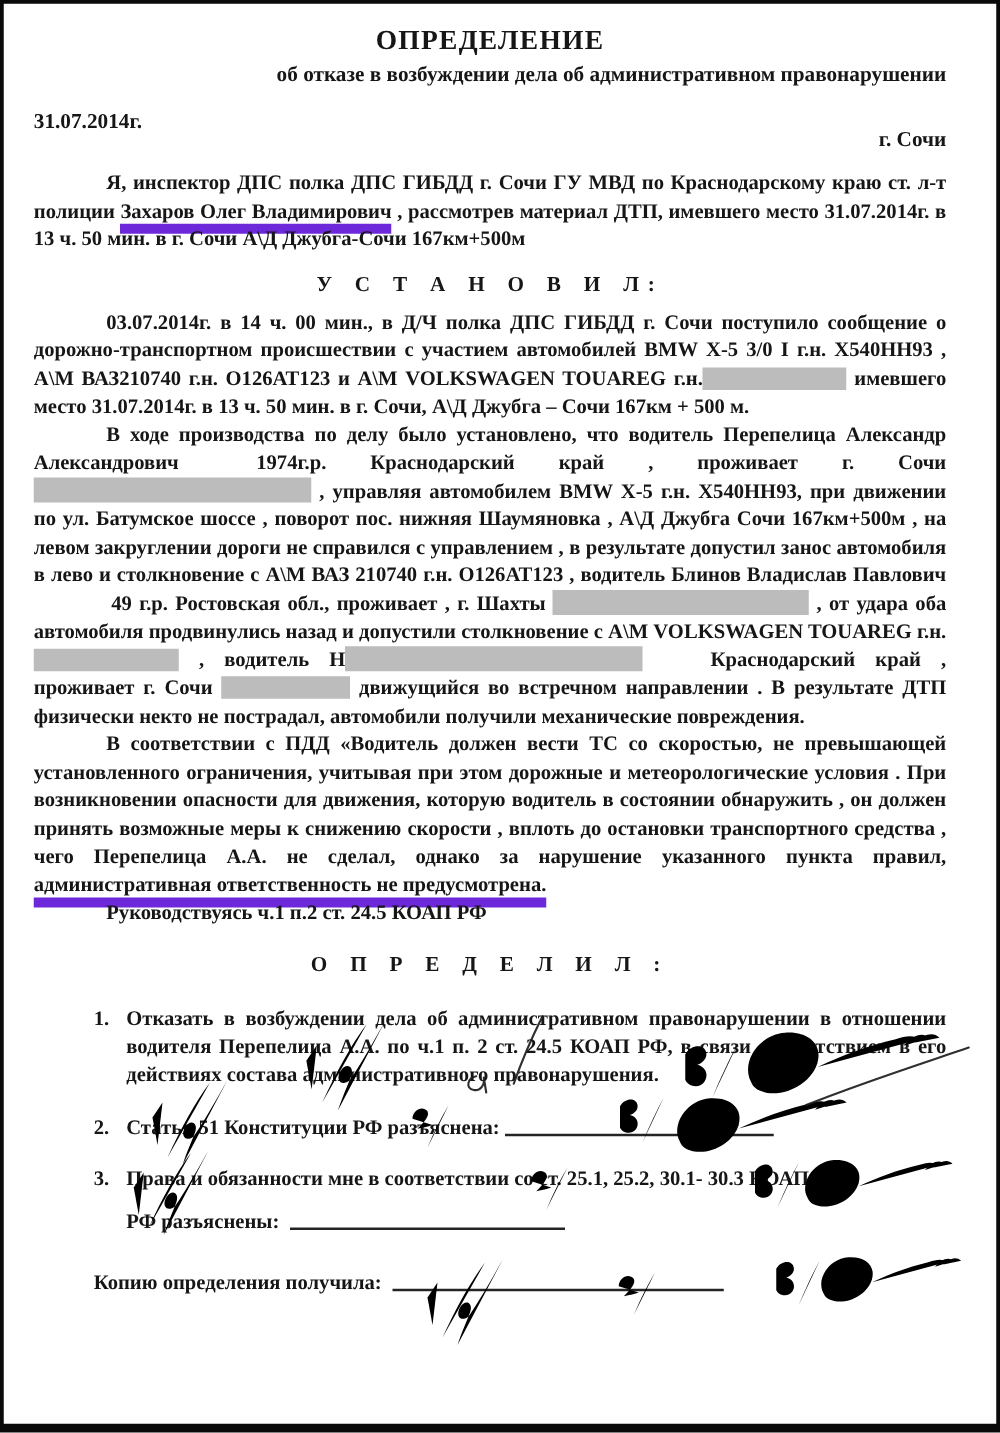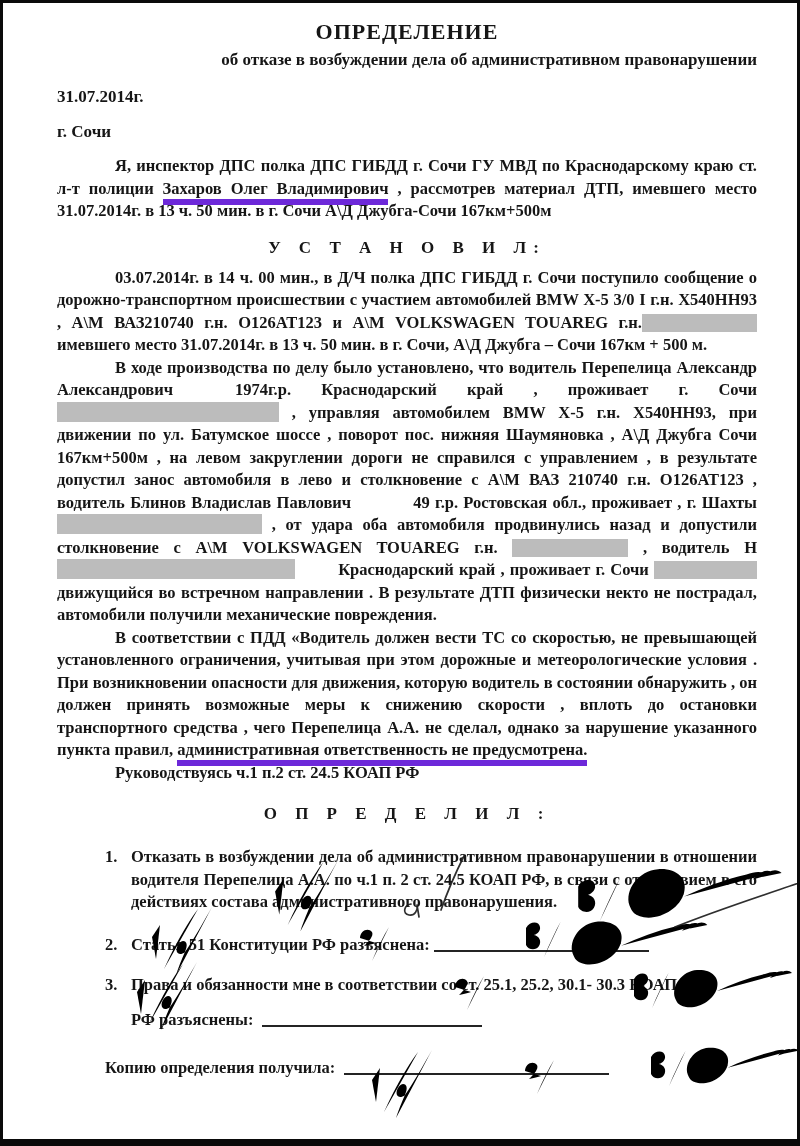--- a/index.html
+++ b/index.html
@@ -5,41 +5,41 @@
   * { box-sizing: border-box; }
   html, body { margin: 0; padding: 0; }
   body {
     width: 800px; height: 1146px; position: relative;
     background: #fbfbfb; color: #161616;
     font-family: "Liberation Serif", serif;
   }
   .page {
     position: absolute; inset: 0; background: #fff;
     border: 3px solid #0a0a0a; border-bottom-width: 7px;
-    padding: 8px 40px 0 54px; overflow: hidden;
+    padding: 8px 40px 0 24px; overflow: hidden;
   }
   .title { text-align: center; font-size: 22px; font-weight: bold; letter-spacing: 1px; margin: 8px 0 0; }
   .subtitle { text-align: right; font-size: 17px; font-weight: bold; margin: 5px 0 0; }
-  .date-row { display: flex; justify-content: space-between; font-size: 17px; font-weight: bold; margin-top: 17px; flex-direction: column; }
+  .date-row { display: flex; justify-content: space-between; font-size: 17px; font-weight: bold; margin-top: 17px; }
   .place { margin-top: 15px; }
   .para { font-size: 16.5px; font-weight: bold; line-height: 22.5px; text-align: justify; margin: 0; }
   .ind { text-indent: 58px; }
   .mt1 { margin-top: 13px; }
   .sect-heading { text-align: center; font-size: 17px; font-weight: bold; letter-spacing: 7px; margin: 15px 0 9px; }
   .sect-heading2 { margin: 20px 0 22px; }
   .redact { display: inline-block; background: #bcbcbc; vertical-align: -4px; }
   .r1 { width: 115px; height: 18px; }
   .r2 { width: 222px; height: 20px; }
   .r3 { width: 205px; height: 20px; }
   .r4 { width: 116px; height: 18px; }
   .r5 { width: 238px; height: 20px; }
   .r6 { width: 103px; height: 18px; }
   .gap { display: inline-block; width: 62px; }
   .gap-sm { display: inline-block; width: 38px; }
-  .red-u { border-bottom: 6px solid #6d28d9; padding-bottom: 1px; }
+  .red-u { border-bottom: 8px solid #6d28d9; padding-bottom: 1px; }
   .items { margin: 14px 0 0 48px; }
   .item { position: relative; display: flex; font-size: 16.5px; font-weight: bold; line-height: 22.5px; margin-top: 15px; }
   .item2 { margin-top: 20px; }
   .item3 { margin-top: 18px; }
   .final-row { margin-top: 26px; }
   .inum { flex: none; width: 26px; }
   .itext { text-align: justify; }
   .itext-left { text-align: left; }
   .l2 { display: inline-block; margin-top: 12px; }
   .blank { display: inline-block; border-bottom: 2px solid #242424; height: 13px; vertical-align: -2px; }

